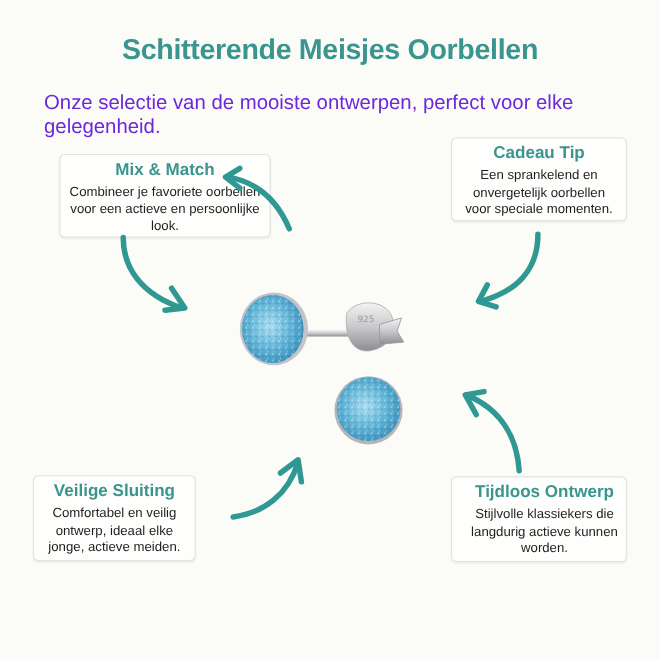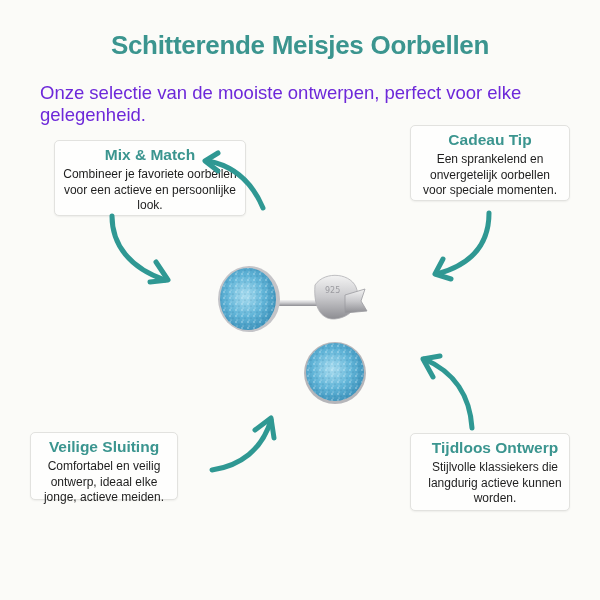--- a/index.html
+++ b/index.html
@@ -31,21 +31,21 @@
   }
   .card h3 {
     margin: 0; font-size: 15.5px; font-weight: bold; color: #3b958f;
     line-height: 20px;
   }
   .card p {
     margin: 2px 0 0; font-size: 12px; line-height: 15.5px; color: #1e1e1e;
   }
   #card-mix { left: 30px; top: 140px; width: 192px; height: 76px; margin-left: 24px; }
   #card-cadeau { left: 410px; top: 125px; width: 160px; height: 76px; }
-  #card-veilig { left: 30px; top: 432px; width: 148px; height: 68px; }
+  #card-veilig { left: 30px; top: 432px; width: 148px; height: 78px; }
   #card-tijd { left: 410px; top: 433px; width: 160px; height: 78px; padding-left: 16px; }
   .arrows { position: absolute; left: 0; top: 0; }
   .earrings { position: absolute; left: 205px; top: 255px; }
 </style>
 </head>
 <body>
 
 <h1 class="title">Schitterende Meisjes Oorbellen</h1>
 <p class="subtitle">Onze selectie van de mooiste ontwerpen, perfect voor elke gelegenheid.</p>
 

